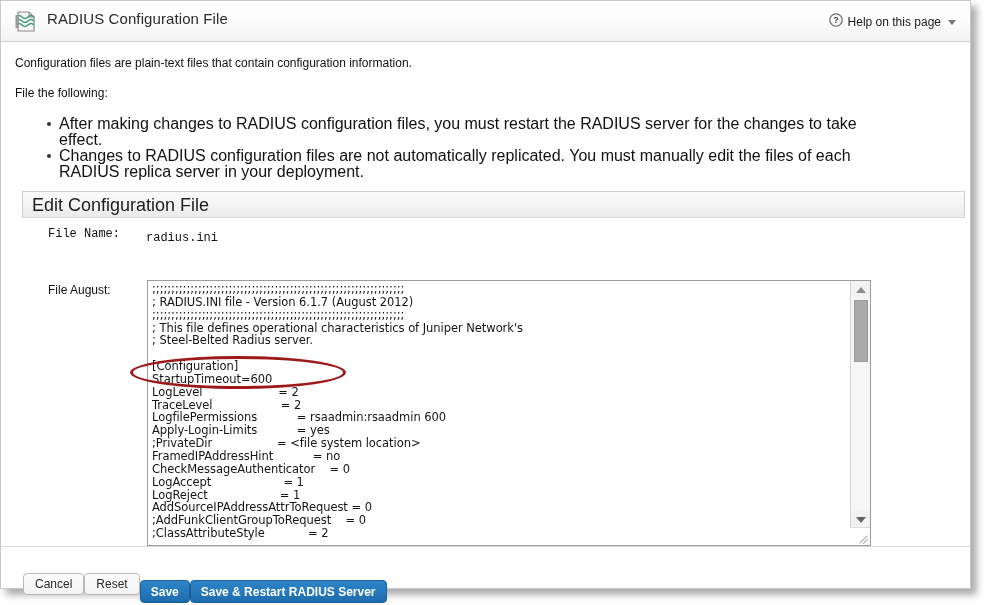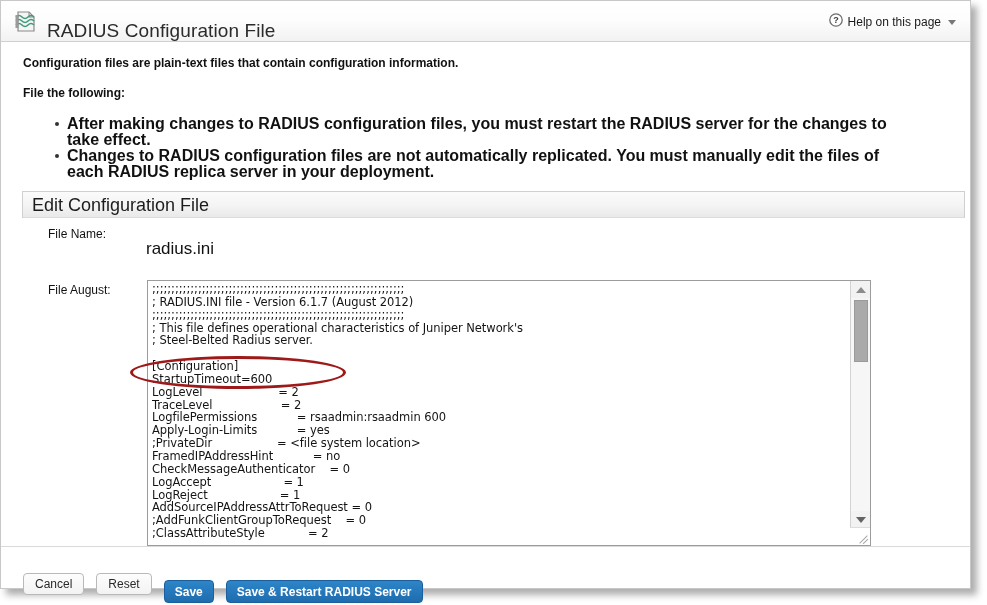--- a/index.html
+++ b/index.html
@@ -40,22 +40,22 @@
   #title-icon {
     position: absolute;
     left: 14px;
     top: 9px;
     width: 22px;
     height: 24px;
   }
   #page-title {
     position: absolute;
     left: 46px;
-    top: 19px;
-    font-size: 19px;
+    top: 9px;
+    font-size: 15px;
     color: #2b2b2b;
     letter-spacing: 0.1px;
     white-space: nowrap;
   }
   #help-link {
     position: absolute;
     right: 14px;
     top: 12px;
     display: flex;
     align-items: center;
@@ -72,22 +72,21 @@
     border-left: 4px solid transparent;
     border-right: 4px solid transparent;
     border-top: 5px solid #777;
     margin-left: 2px;
     position: relative;
     top: 1px;
   }
 
   
   #intro {
-    padding: 14px 26px 0 22px;
-    font-weight: bold;
+    padding: 14px 26px 0 14px;
   }
   .intro-line {
     font-size: 12px;
     color: #111;
     margin: 0 0 16px 0;
     line-height: 14px;
   }
   #notes-list {
     margin: 0 0 0 0;
     padding: 0 0 0 44px;
@@ -145,27 +144,27 @@
     display: block;
     position: relative;
   }
   .form-label {
     position: absolute;
     left: 26px;
     font-size: 12px;
     color: #111;
     white-space: nowrap;
   }
-  #filename-row { height: 28px; }
+  #filename-row { height: 28px; font-family: Liberation Mono, monospace; }
   #filename-row .form-label { top: 4px; }
   #filename-value {
     position: absolute;
     left: 124px;
-    top: 16px;
-    font-size: 17px;
+    top: 8px;
+    font-size: 12px;
     color: #111;
   }
   #filecontent-row .form-label { top: 32px; }
 
   
   #file-content-wrap {
     position: absolute;
     left: 125px;
     top: 29px;
     width: 724px;
@@ -282,21 +281,21 @@
     height: 44px;
     border-top: 1px solid #dadada;
     box-sizing: border-box;
   }
   #button-bar-inner {
     position: absolute;
     left: 22px;
     top: 17px;
     display: flex;
     align-items: center;
-    gap: 12px;
+    gap: 0;
   }
   .btn {
     font-family: "Liberation Sans", sans-serif;
     font-size: 12px;
     border-radius: 4px;
     cursor: pointer;
     white-space: nowrap;
     box-sizing: border-box;
     line-height: 1;
     display: inline-flex;

